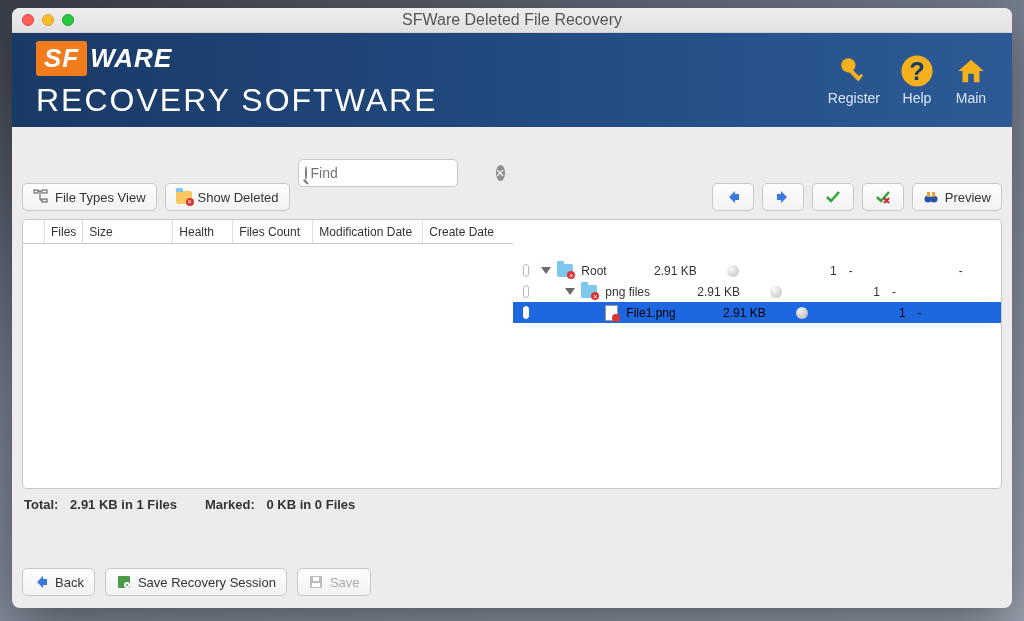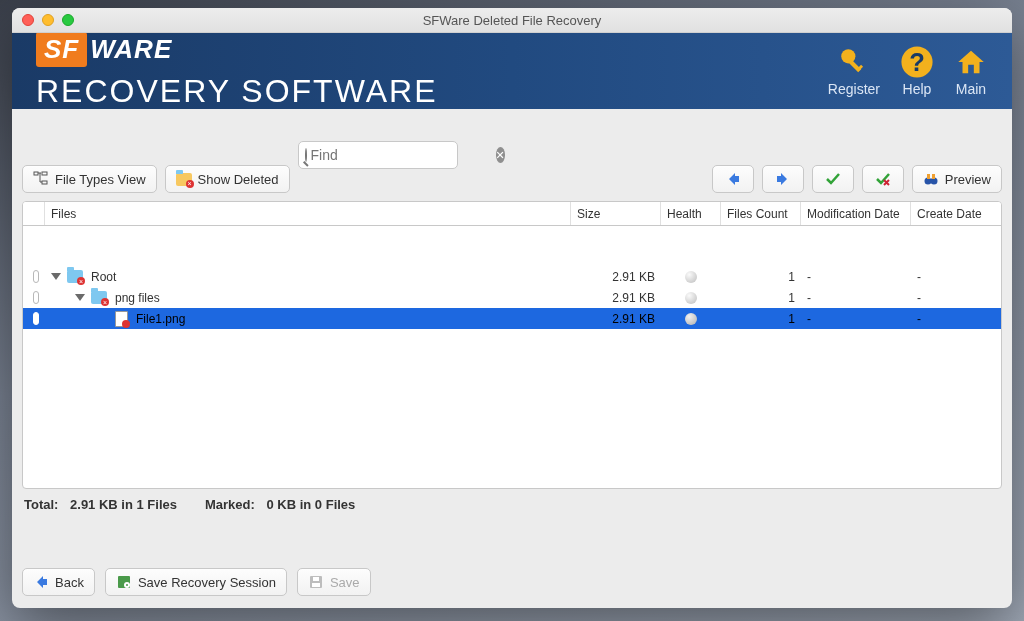--- a/index.html
+++ b/index.html
@@ -26,23 +26,23 @@
     display: flex; align-items: center;
     background: linear-gradient(#ededed,#e1e1e1);
     position: relative;
     border-bottom: 1px solid #d0d0d0;
   }
   .traffic-lights { position: absolute; left: 10px; top: 6px; display: flex; gap: 8px;}
   .tl { width: 12px; height: 12px; border-radius: 50%; }
   .tl.close { background: #ff5f57; border: .5px solid #e14138;}
   .tl.min   { background: #ffbd2e; border: .5px solid #dfa022;}
   .tl.max   { background: #28c940; border: .5px solid #1ba82b;}
-  .win-title { flex: 1; text-align: center; color: #555; font-size: 13px; }
+  .win-title { flex: 1; text-align: center; color: #555; font-size: 16px; }
   .banner {
-    height: 76px;
+    height: 94px;
     background: linear-gradient(90deg,#1a3a66 0%, #214a80 50%, #2d5a96 100%);
     display: flex; align-items: center;
     padding: 0 24px;
     color: #fff;
   }
   .logo-group { display: flex; flex-direction: column; gap: 6px;}
   .logo-line1 { display: flex; align-items: center; gap: 3px; }
   .sf-badge {
     background: #f07c1e; color: #fff;
     font-weight: 800; font-size: 26px;
@@ -85,21 +85,21 @@
     border: none; outline: none; flex: 1; font-size: 14px; background: transparent;
   }
   .clear-x { width: 16px; height: 16px; border-radius: 50%; background: #8f8f8f; color: #fff; display:flex;align-items:center;justify-content:center; font-size: 11px; cursor:pointer;}
   .toolbar-spacer { flex: 1; }
   .table-wrap {
     margin: 0 10px;
     flex: 1;
     background: #fff;
     border: 1px solid #c8c8c8;
     border-radius: 4px;
-    display: flex; flex-direction: column;
+    display: flex; flex-direction: row;
     overflow: hidden;
   }
   .thead {
     display: grid;
     grid-template-columns: 22px 1fr 90px 60px 80px 110px 90px;
     height: 24px;
     background: #fff;
     border-bottom: 1px solid #c8c8c8;
   }
   .th { border-right: 1px solid #e0e0e0; display:flex; align-items:center; padding: 0 6px; font-size: 12px; color: #333;}

